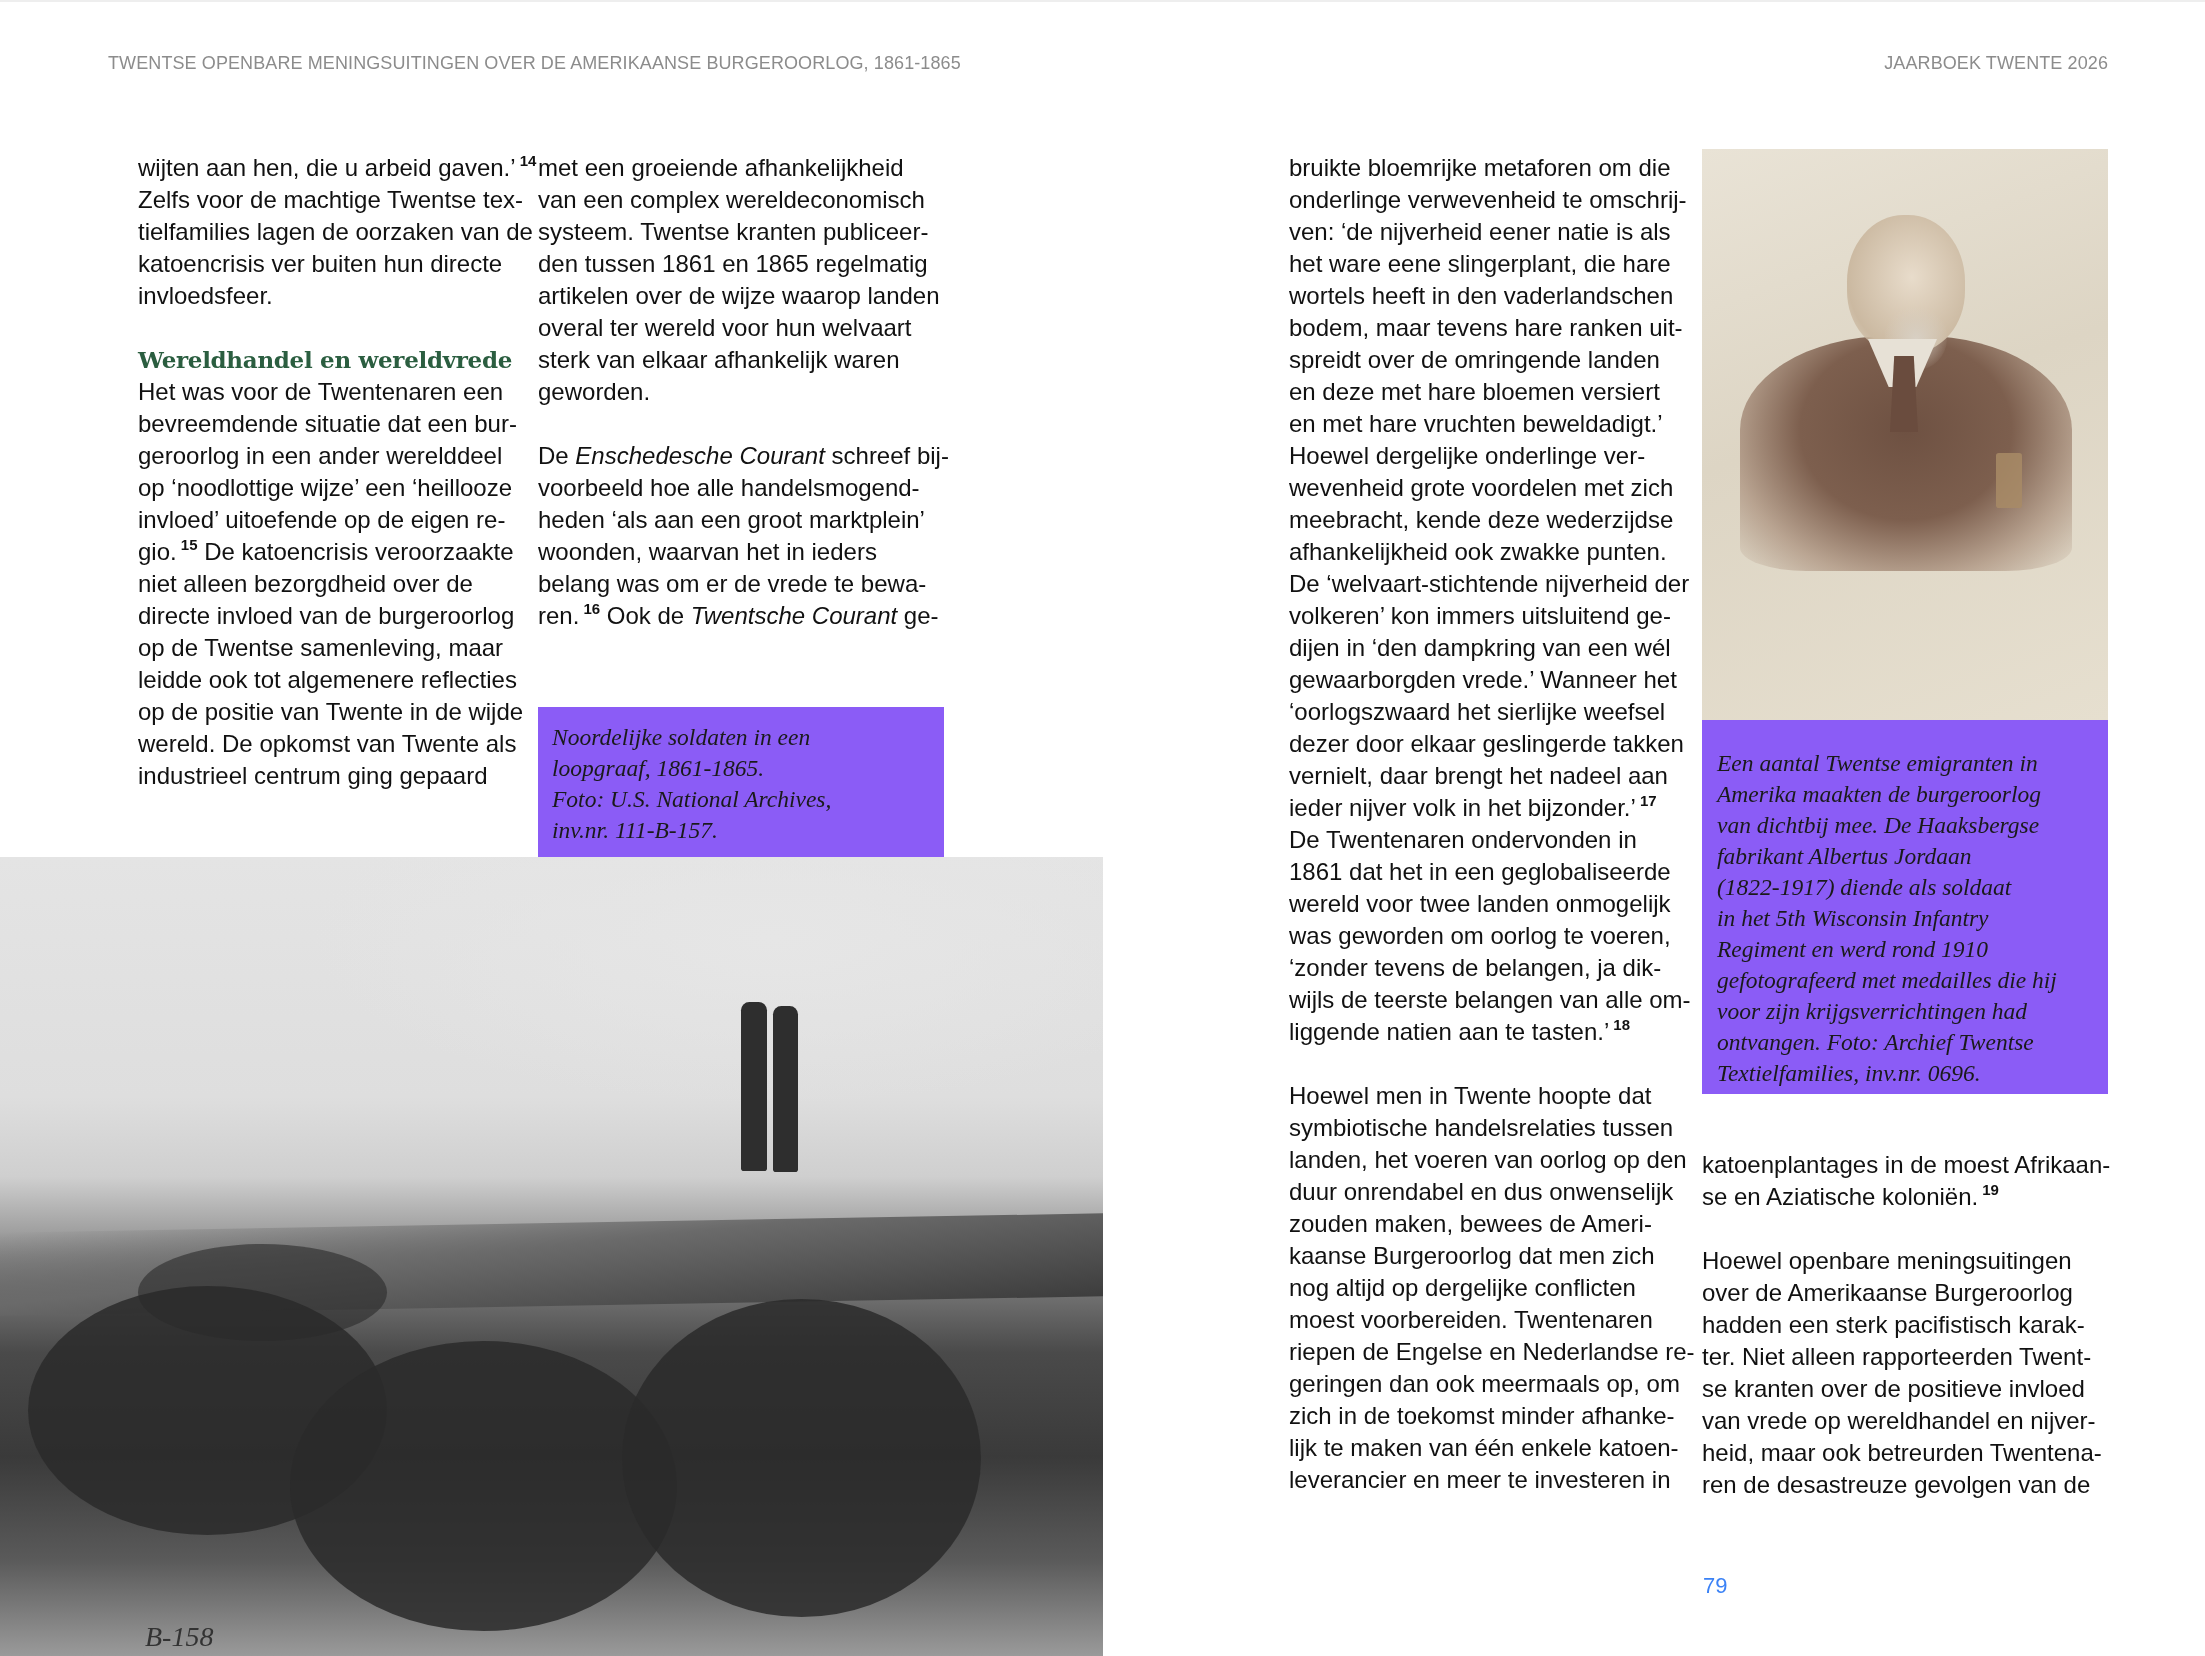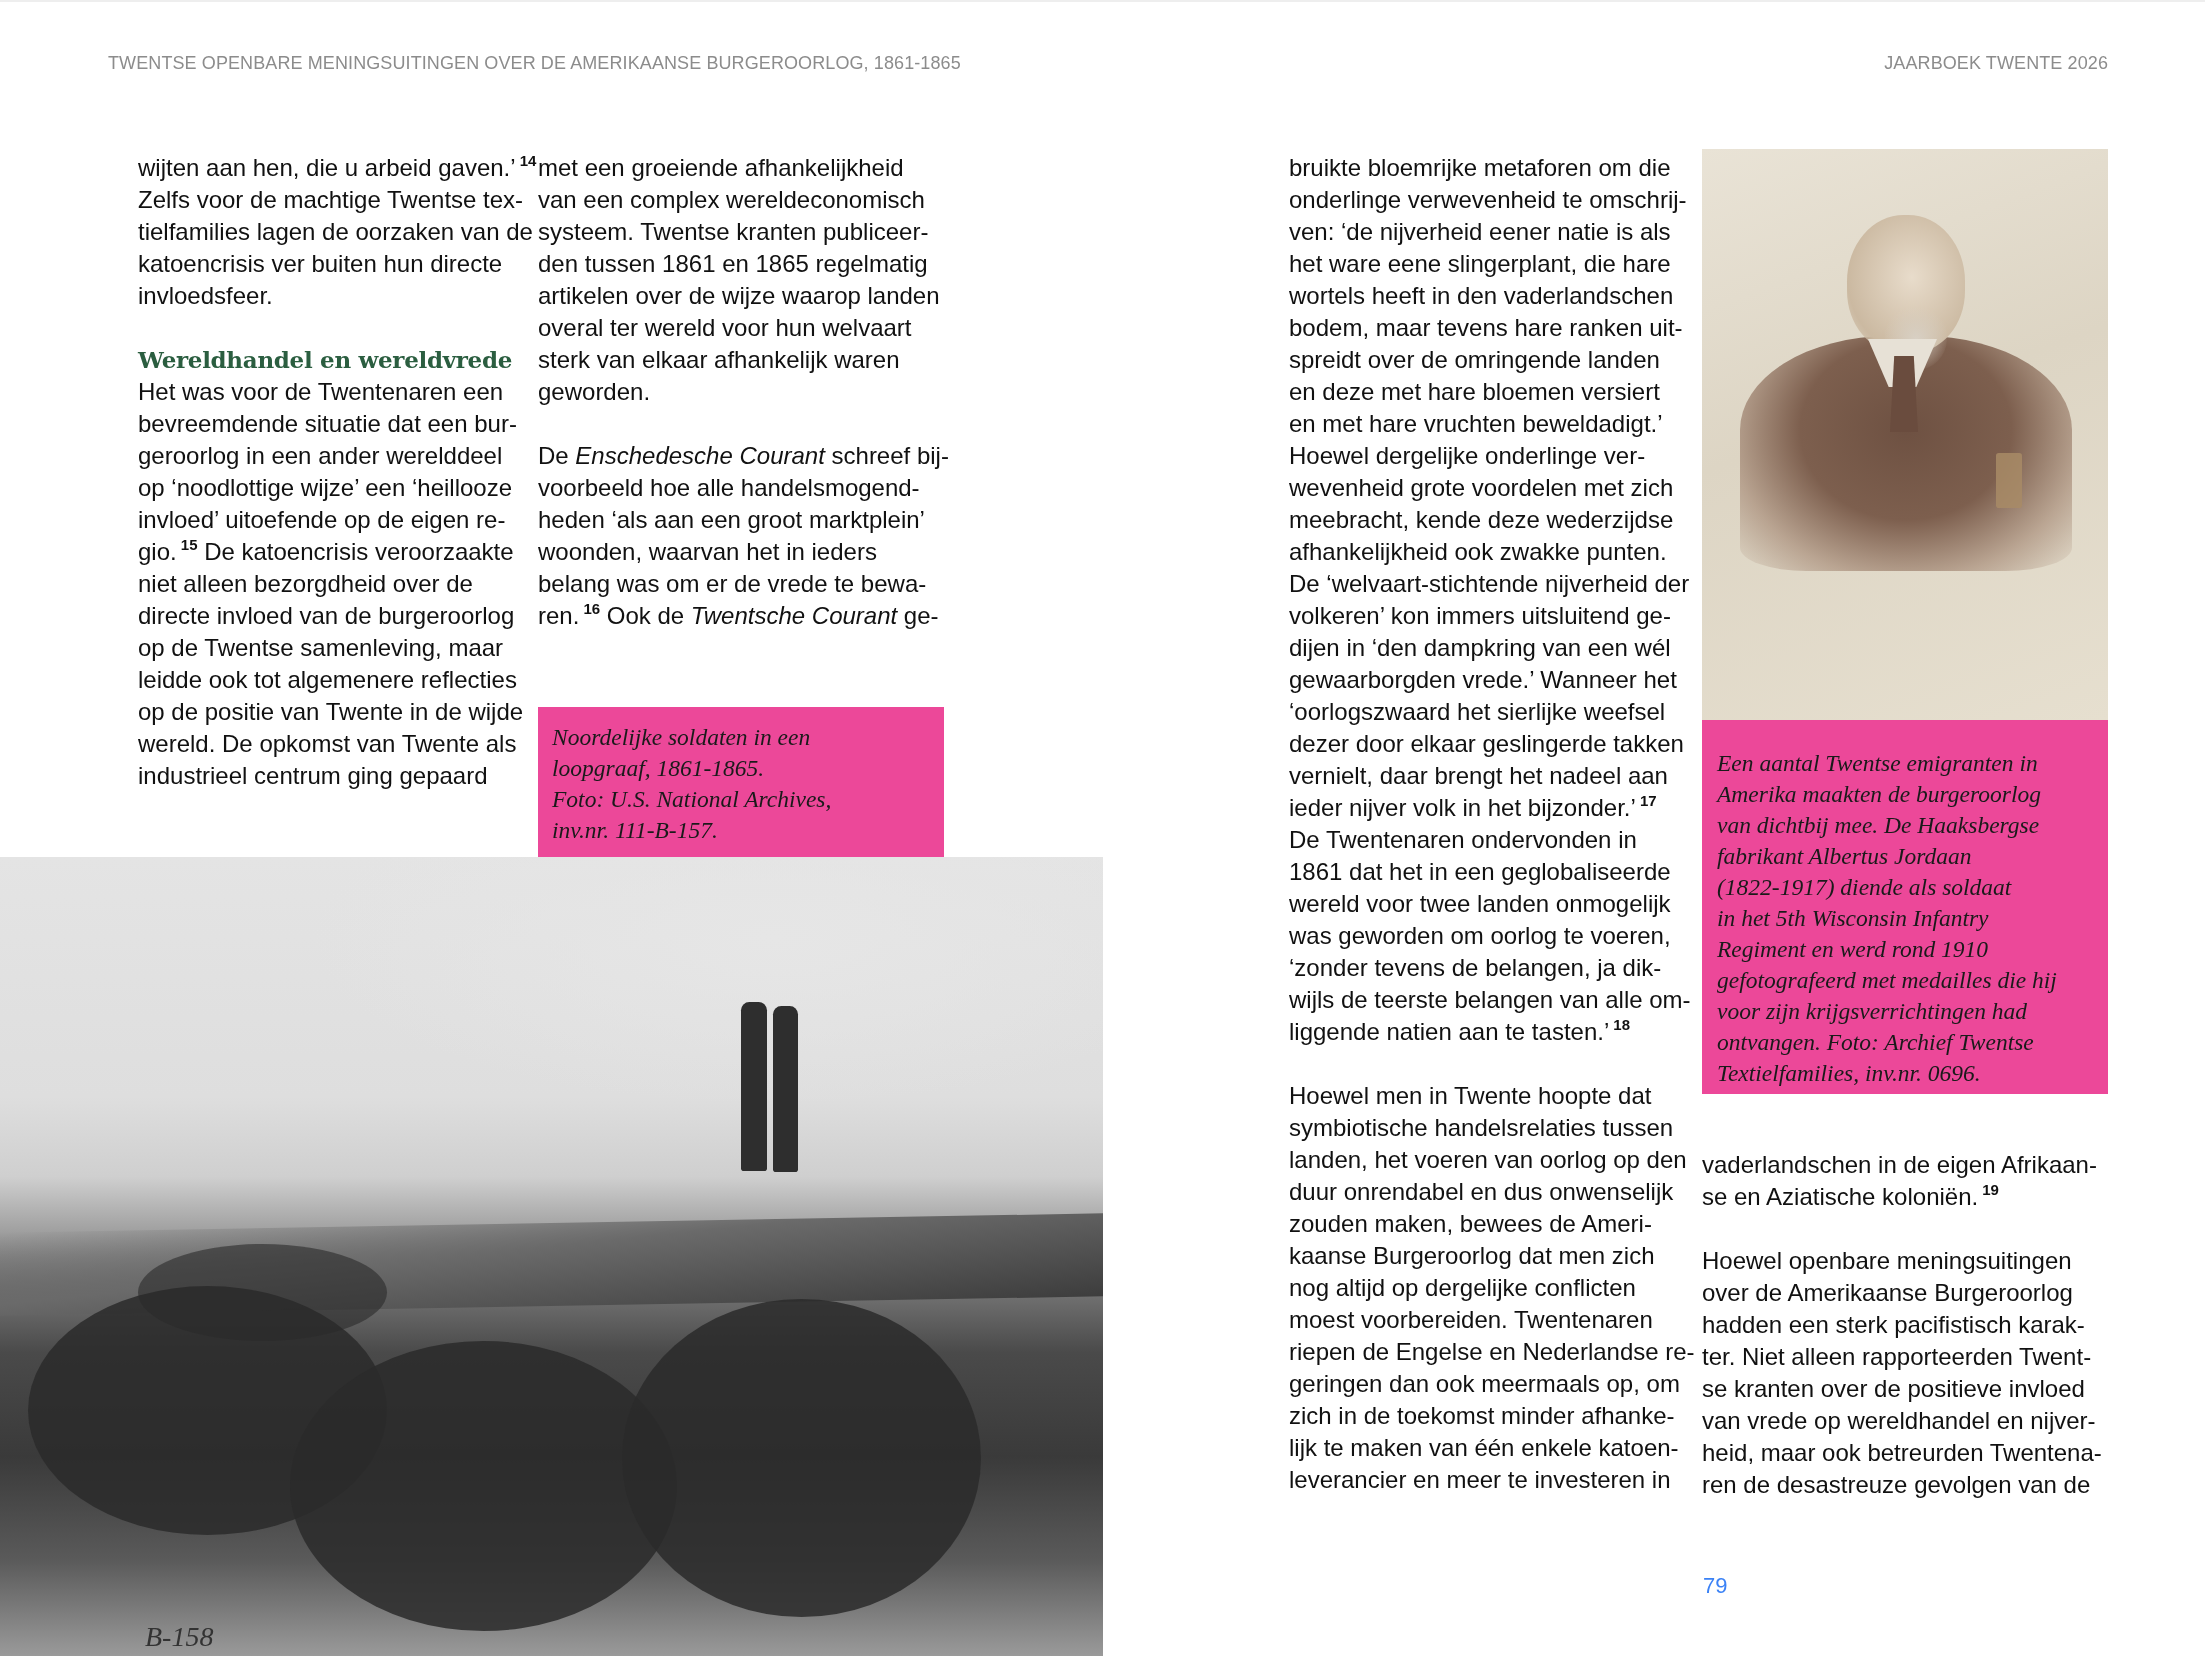--- a/index.html
+++ b/index.html
@@ -26,21 +26,21 @@
   sup.fn { font-size: 15px; line-height: 0; vertical-align: 9.7px; font-weight: bold; margin-left: 4.1px; }
   em { }
 
   .heading {
     display: block; white-space: nowrap;
     font-family: "DejaVu Serif", "Liberation Serif", serif; font-weight: bold;
     color: #2b5e40; font-size: 23px; line-height: 32px; letter-spacing: -0.3px;
   }
 
   .caption {
-    position: absolute; background: #ec4899; color: #1a1a1a;
+    position: absolute; background: #8b5cf6; color: #1a1a1a;
     font-family: "Liberation Serif", "DejaVu Serif", serif; font-style: italic;
     font-size: 23.5px; line-height: 31px; box-sizing: border-box;
   }
   .caption .line { display: block; white-space: nowrap; }
 
   .photo-trench {
     position: absolute; left: 0; top: 857px; width: 1103px; height: 799px; overflow: hidden;
     background:
       radial-gradient(ellipse 60% 30% at 70% 10%, #e6e6e6 0%, rgba(230,230,230,0) 70%),
       linear-gradient(180deg, #e4e4e4 0%, #dedede 30%, #cfcfcf 40%, #8a8a8a 50%, #4a4a4a 62%, #3a3a3a 75%, #5a5a5a 88%, #9a9a9a 100%);
@@ -226,21 +226,21 @@
   <span class="line">(1822-1917) diende als soldaat</span>
   <span class="line">in het 5th Wisconsin Infantry</span>
   <span class="line">Regiment en werd rond 1910</span>
   <span class="line">gefotografeerd met medailles die hij</span>
   <span class="line">voor zijn krijgsverrichtingen had</span>
   <span class="line">ontvangen. Foto: Archief Twentse</span>
   <span class="line">Textielfamilies, inv.nr. 0696.</span>
 </div>
 
 <div class="col" style="left:1702px; top:1149px; width:415px;">
-  <span class="line">vaderlandschen in de eigen Afrikaan-</span>
+  <span class="line">katoenplantages in de moest Afrikaan-</span>
   <span class="line"><span>se en Aziatische koloniën.</span><sup class="fn">19</sup></span>
   <span class="gap"></span>
   <span class="line">Hoewel openbare meningsuitingen</span>
   <span class="line">over de Amerikaanse Burgeroorlog</span>
   <span class="line">hadden een sterk pacifistisch karak-</span>
   <span class="line">ter. Niet alleen rapporteerden Twent-</span>
   <span class="line">se kranten over de positieve invloed</span>
   <span class="line">van vrede op wereldhandel en nijver-</span>
   <span class="line">heid, maar ook betreurden Twentena-</span>
   <span class="line">ren de desastreuze gevolgen van de</span>

